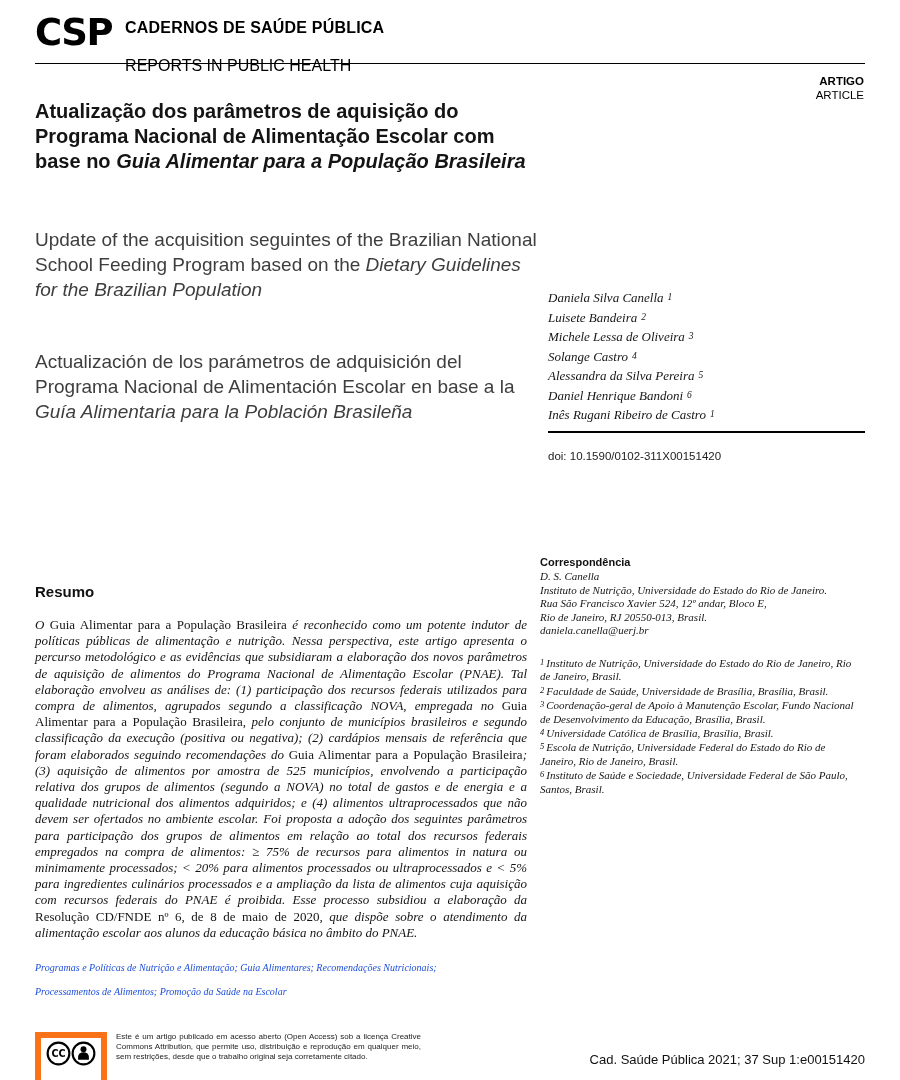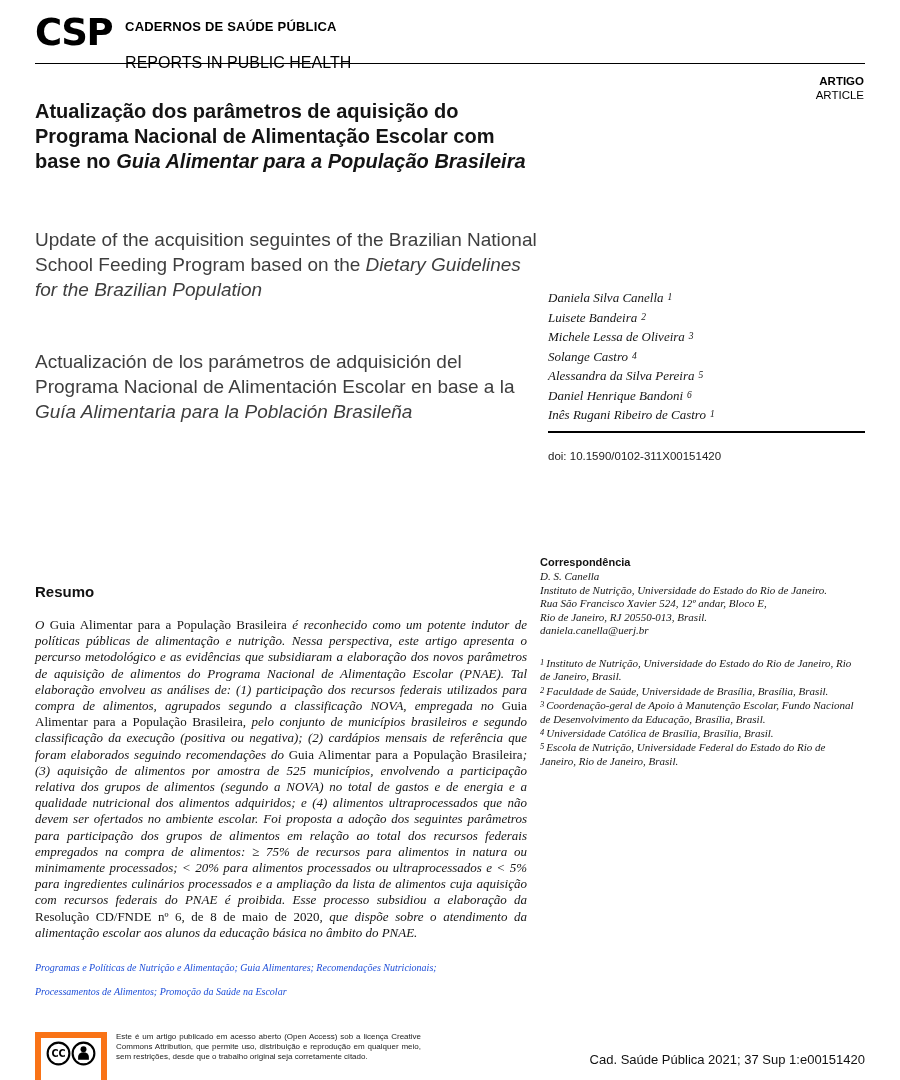--- a/index.html
+++ b/index.html
@@ -4,21 +4,21 @@
 <style>
   * { margin:0; padding:0; box-sizing:border-box; }
   html,body { background:#ffffff; }
   body { width:900px; height:1080px; font-family:"Liberation Sans", sans-serif; color:#111; }
   .page { position:relative; width:900px; height:1080px; background:#fff; overflow:hidden; }
 
   
   .masthead { position:absolute; top:14px; left:35px; display:flex; align-items:flex-start; }
   .logo { font-family:"DejaVu Sans", sans-serif; font-weight:700; font-size:37px; line-height:1; letter-spacing:-1.5px; color:#000; }
   .journal-names { margin-left:13px; margin-top:5px; }
-  .jn-pt { font-size:13px; font-weight:700; letter-spacing:.2px; color:#000; }
+  .jn-pt { font-size:16px; font-weight:700; letter-spacing:.2px; color:#000; }
   .jn-en { font-size:16px; color:#000; margin-top:20px; }
   .rule { position:absolute; top:63px; left:35px; width:830px; height:1px; background:#000; }
 
   .article-type { position:absolute; top:74px; right:36px; text-align:right; font-size:11.5px; line-height:14px; color:#000; }
   .at-pt { font-weight:700; }
 
   
   .title-pt { position:absolute; top:99px; left:35px; width:505px; font-size:20px; line-height:25px; font-weight:700; color:#141414; }
   .title-en { position:absolute; top:227px; left:35px; width:505px; font-size:19px; line-height:25px; font-weight:400; color:#3e3e3e; }
   .title-es { position:absolute; top:349px; left:35px; width:505px; font-size:19px; line-height:25px; font-weight:400; color:#3e3e3e; }
@@ -102,20 +102,21 @@
     <div class="corr-line">Rua São Francisco Xavier 524, 12º andar, Bloco E,</div>
     <div class="corr-line">Rio de Janeiro, RJ  20550-013, Brasil.</div>
     <div class="corr-line">daniela.canella@uerj.br</div>
 
     <div class="affiliations">
       <div class="aff"><span class="affsup">1</span><span>Instituto de Nutrição, Universidade do Estado do Rio de Janeiro, Rio de Janeiro, Brasil.</span></div>
       <div class="aff"><span class="affsup">2</span><span>Faculdade de Saúde, Universidade de Brasília, Brasília, Brasil.</span></div>
       <div class="aff"><span class="affsup">3</span><span>Coordenação-geral de Apoio à Manutenção Escolar, Fundo Nacional de Desenvolvimento da Educação, Brasília, Brasil.</span></div>
       <div class="aff"><span class="affsup">4</span><span>Universidade Católica de Brasília, Brasília, Brasil.</span></div>
       <div class="aff"><span class="affsup">5</span><span>Escola de Nutrição, Universidade Federal do Estado do Rio de Janeiro, Rio de Janeiro, Brasil.</span></div>
+      <div class="aff"><span class="affsup">6</span><span>Instituto de Saúde e Sociedade, Universidade Federal de São Paulo, Santos, Brasil.</span></div>
     </div>
   </aside>
 
   <div class="footer-license">
     <div class="cc-badge">
       <div class="cc-icons">
         <svg width="25" height="25" viewBox="0 0 26 26">
           <circle cx="13" cy="13" r="11.3" fill="none" stroke="#000" stroke-width="2.2"></circle>
           <text x="13" y="16.8" text-anchor="middle" font-size="10" font-weight="bold" font-family="DejaVu Sans, sans-serif" fill="#000">CC</text>
         </svg>

